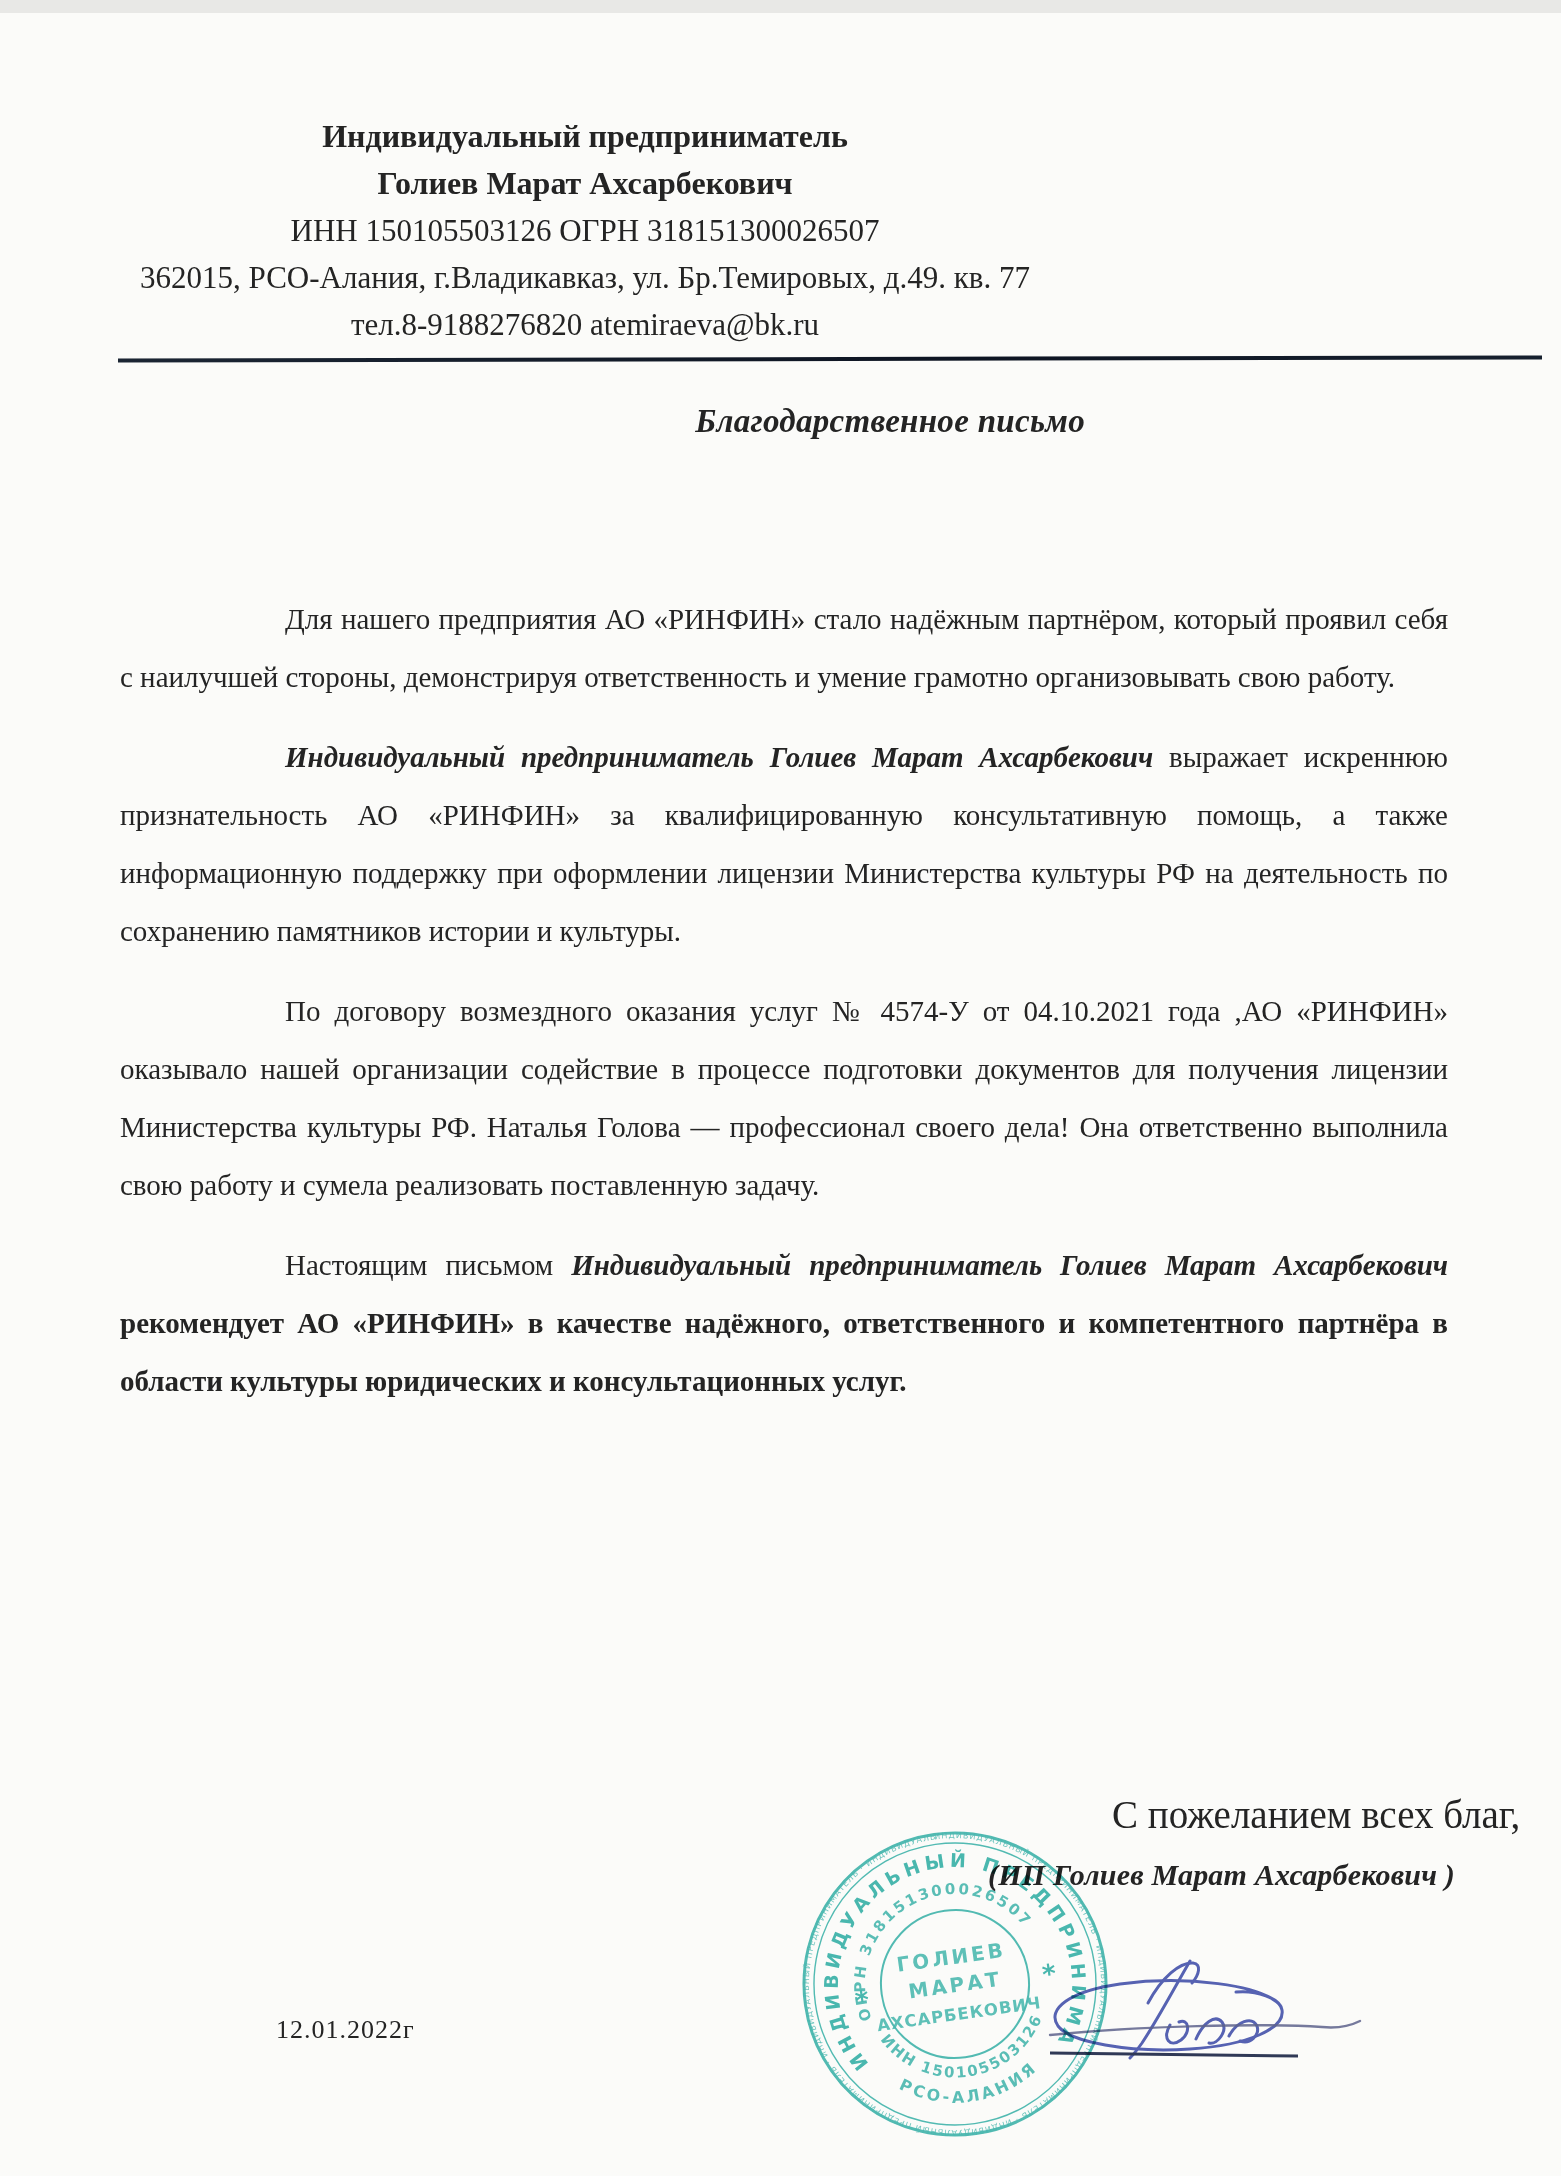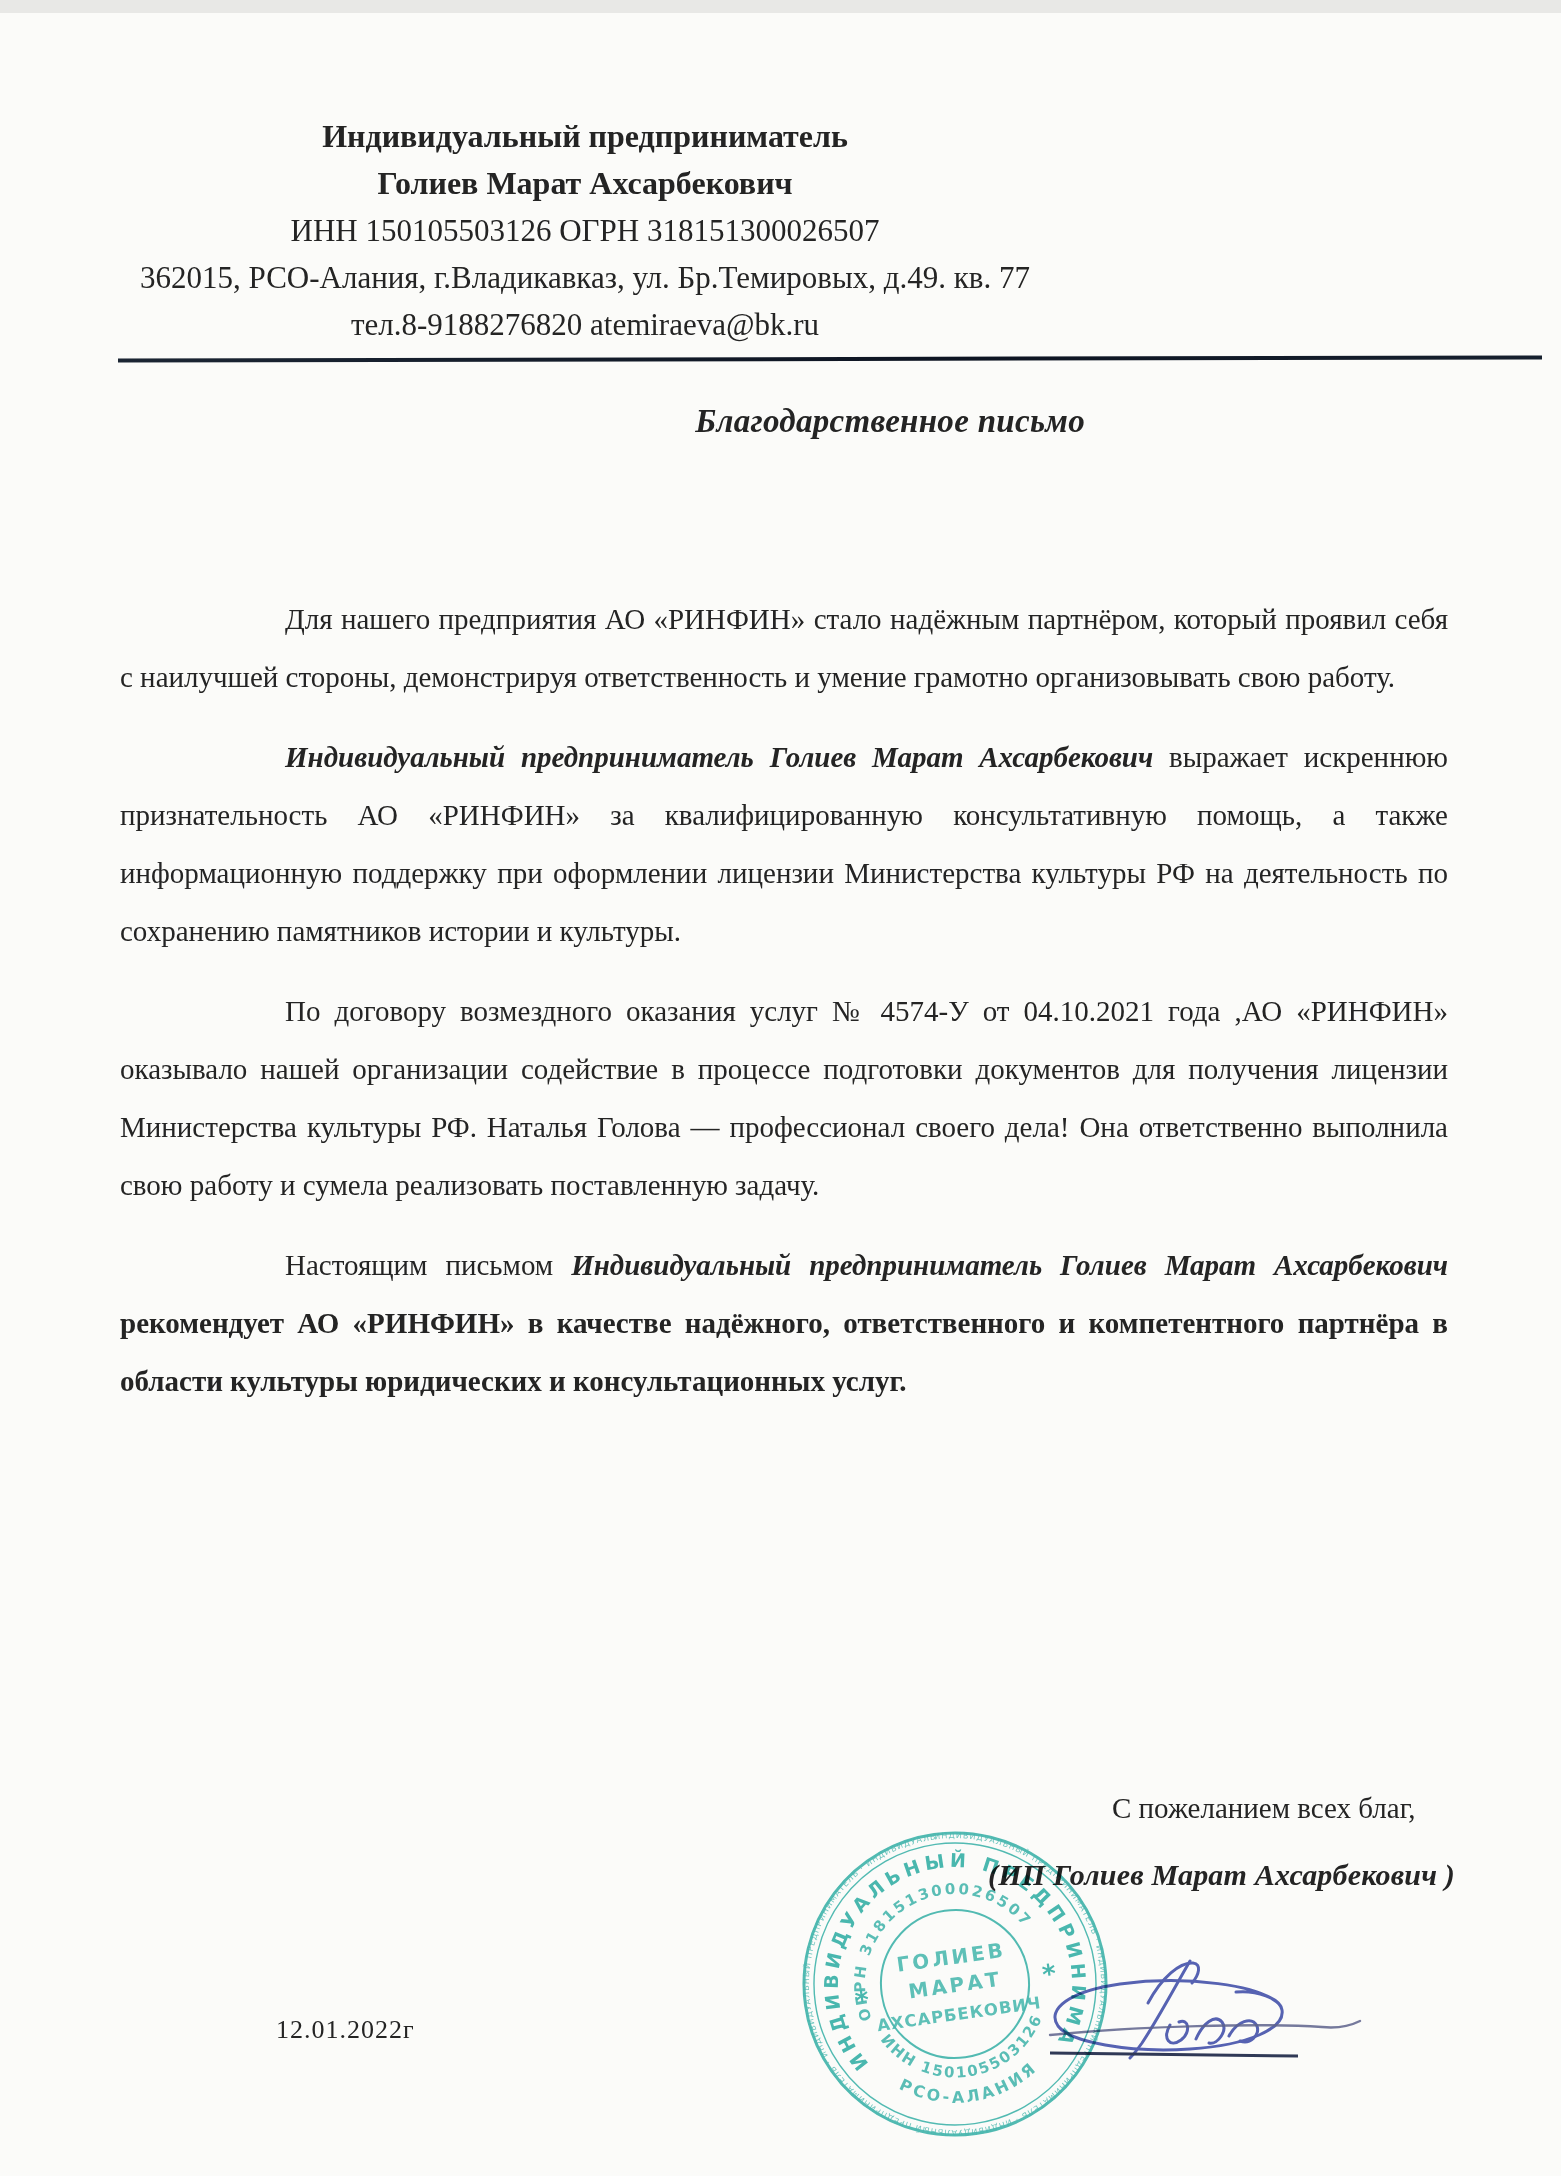--- a/index.html
+++ b/index.html
@@ -29,21 +29,21 @@
     letter-spacing:0.3px;
   }
   .body-text{
     position:absolute;left:120px;top:577px;width:1328px;
     font-size:29px;line-height:58px;text-align:justify;
   }
   .body-text p{margin:0 0 22px 0;text-indent:165px;}
   .run-bi{font-weight:bold;font-style:italic;}
   .run-b{font-weight:bold;}
   .closing{
-    position:absolute;left:1112px;top:1779px;font-size:29px;white-space:nowrap;
+    position:absolute;left:1112px;top:1779px;font-size:39px;white-space:nowrap;
   }
   .sig-name{
     position:absolute;left:988px;top:1845px;font-size:30px;
     font-weight:bold;font-style:italic;white-space:nowrap;letter-spacing:0.2px;
   }
   .date{
     position:absolute;left:276px;top:2002px;font-size:26px;letter-spacing:1px;
   }
   .stamp-svg{
     position:absolute;left:795px;top:1811px;width:320px;height:320px;

